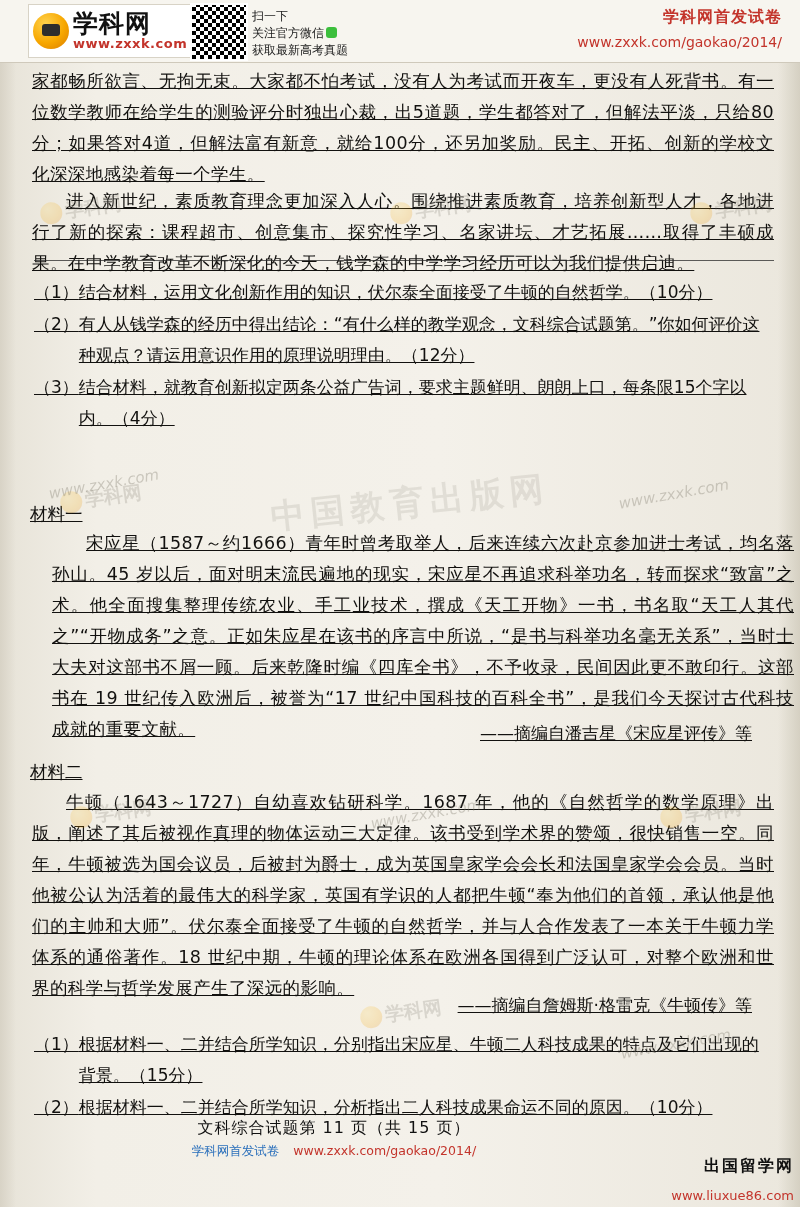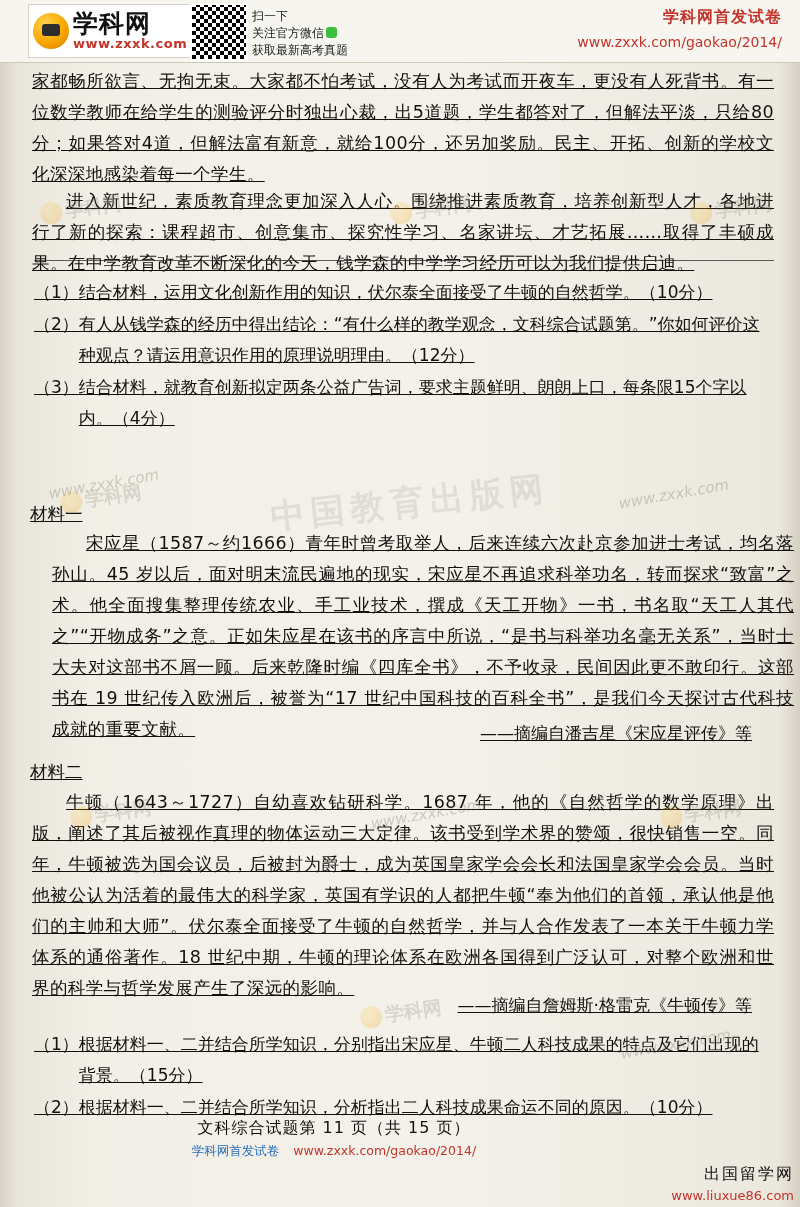--- a/index.html
+++ b/index.html
@@ -92,22 +92,22 @@
   .wm-logo .t{font-size:19px;font-weight:bold;color:#6f6a5d;margin-left:3px;}
   .wm-big{
     position:absolute;left:150px;top:480px;width:520px;text-align:center;
     font-size:34px;color:#8a8button;opacity:.13;color:#6b6658;
     letter-spacing:6px;transform:rotate(-6deg);pointer-events:none;font-weight:bold;
   }
   
   .badge{
     position:absolute;right:6px;bottom:4px;text-align:right;
   }
-  .badge .b-title{font-size:16px;color:#111;font-weight:normal;letter-spacing:2px;}
-  .badge .b-url{font-size:13px;color:#c3342b;margin-top:3px;}
+  .badge .b-title{font-size:16px;color:#111;font-weight:bold;letter-spacing:2px;}
+  .badge .b-url{font-size:13px;color:#c3342b;margin-top:11px;}
   
   .edge-l{position:absolute;left:0;top:0;width:16px;height:1207px;background:linear-gradient(90deg,#d8d3c6,rgba(216,211,198,0));}
   .edge-r{position:absolute;right:0;top:0;width:22px;height:1207px;background:linear-gradient(270deg,#d5d0c2,rgba(213,208,194,0));}
 </style>
 </head>
 <body>
 
 <div class="page">
 
   <div class="edge-l"></div>

